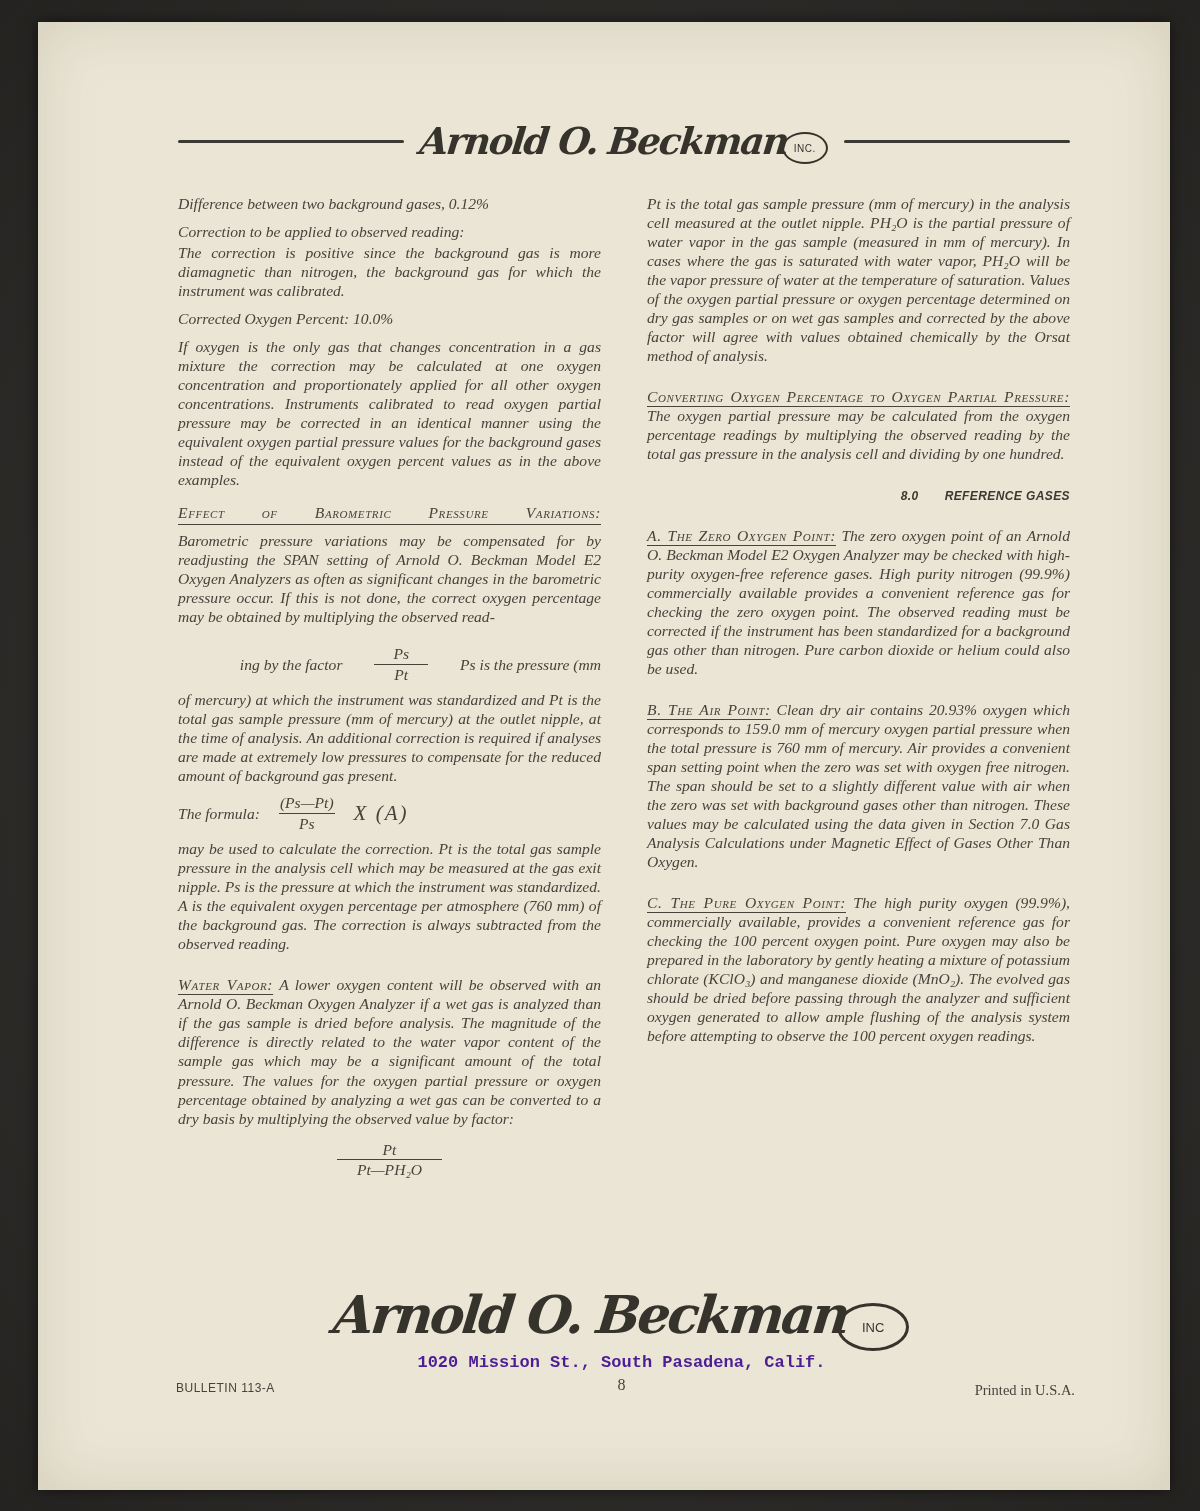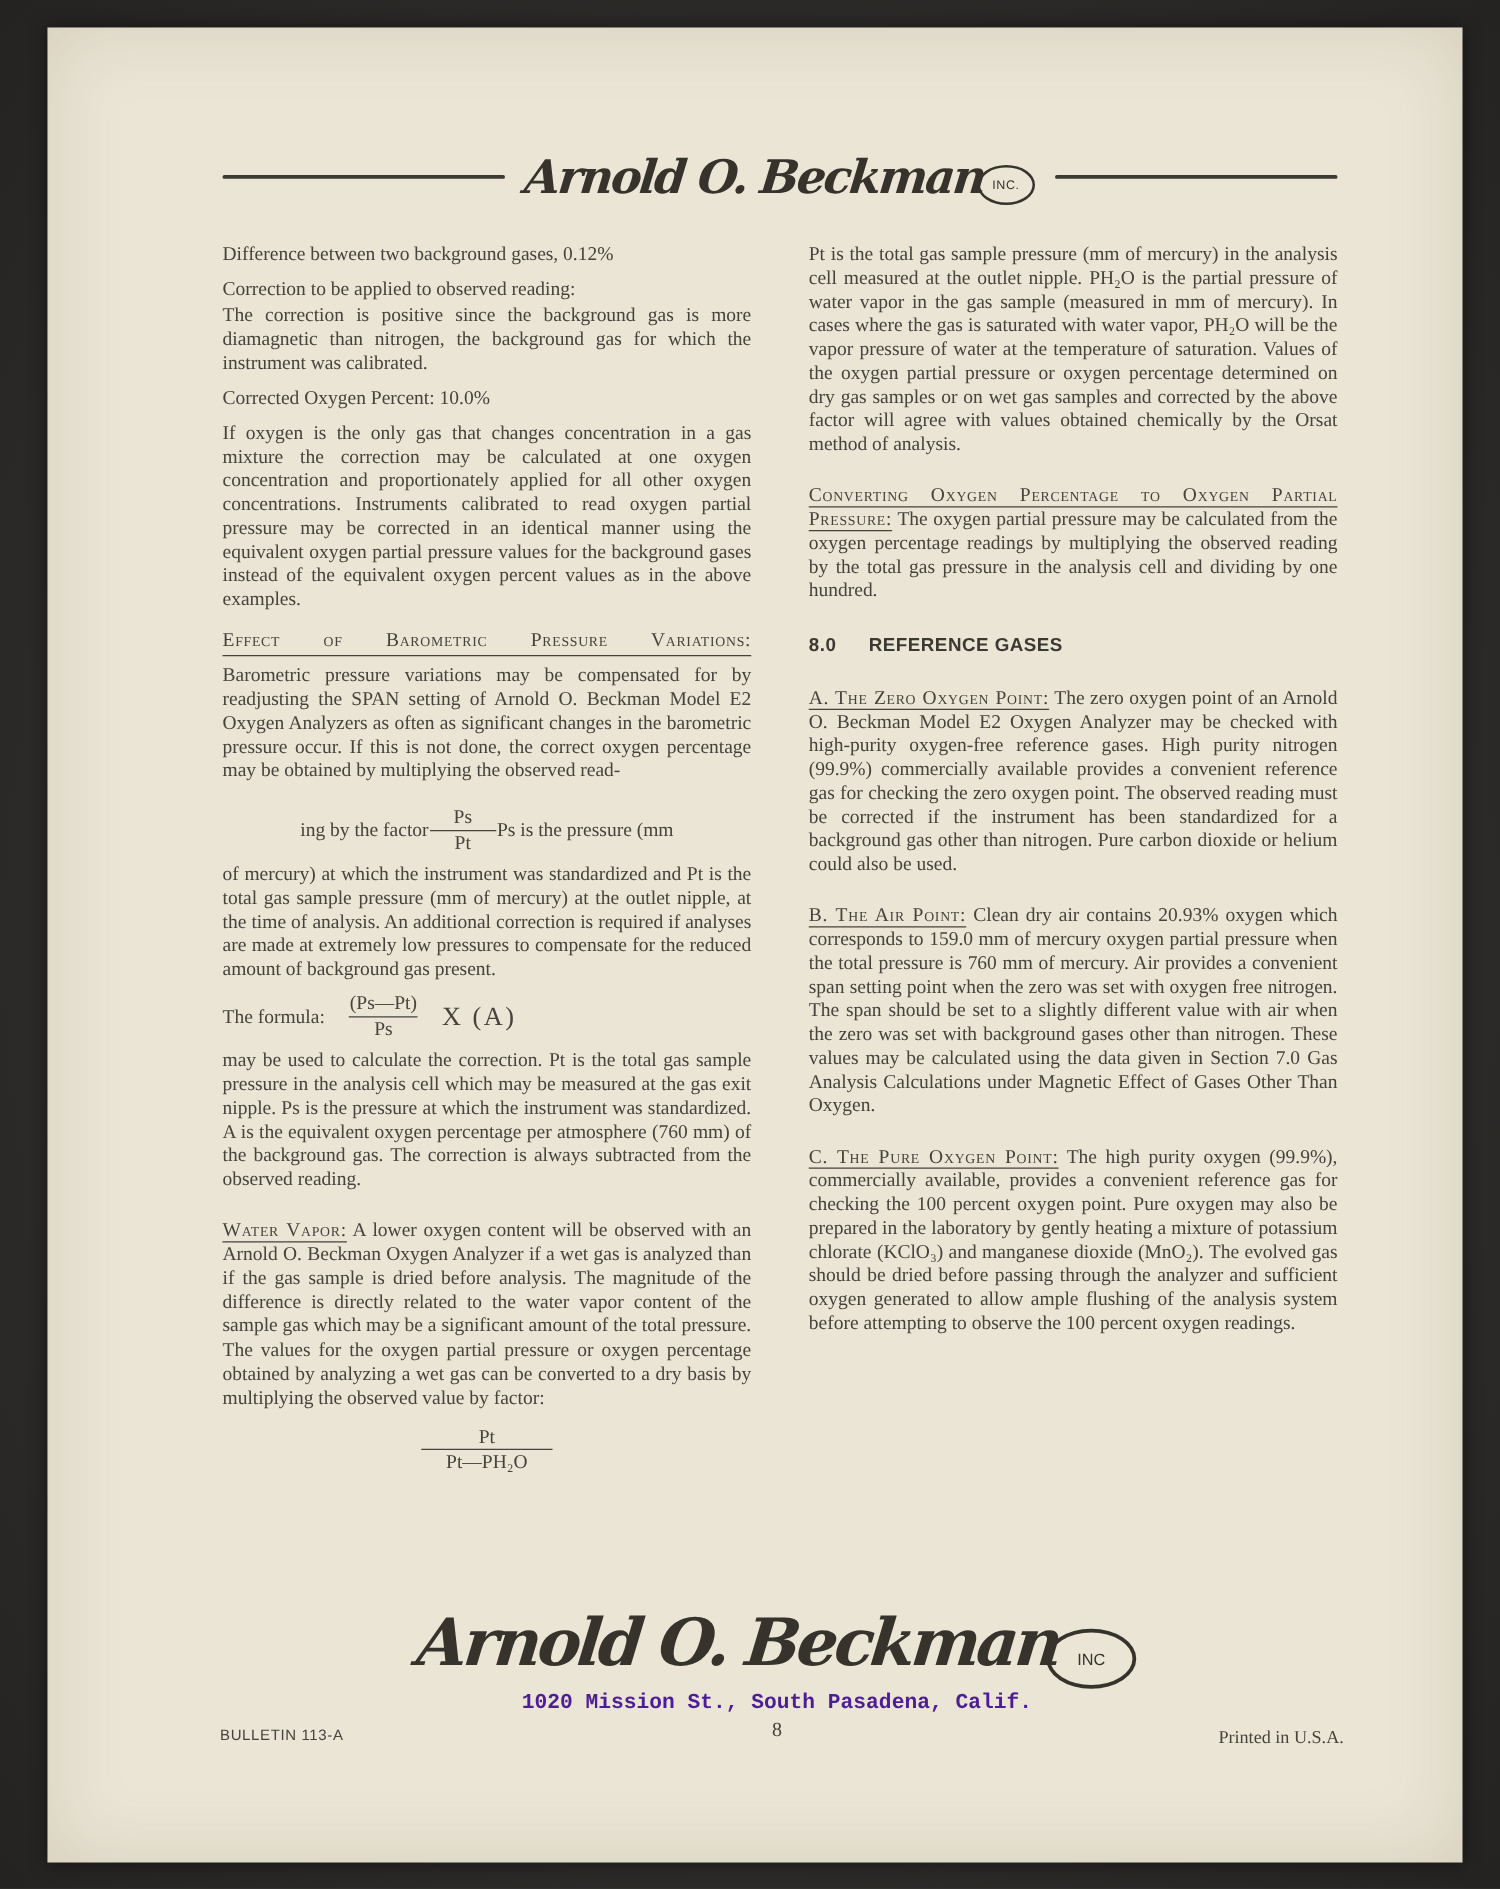--- a/index.html
+++ b/index.html
@@ -44,54 +44,55 @@
   }
   .masthead .inc-oval {
     width: 46px; height: 32px; font-size: 10px; letter-spacing: 0.5px;
     margin-left: -6px; margin-top: 14px;
   }
   
   .columns {
     position: absolute; top: 172px; left: 140px; right: 100px;
     display: grid; grid-template-columns: 1fr 1fr; column-gap: 46px;
   }
-  .col { font-size: 15.6px; line-height: 1.22; text-align: justify; }
+  .col { font-size: 15.6px; line-height: 1.22; text-align: justify; font-style: italic; }
   .col p { margin-bottom: 9px; }
   .line { margin-bottom: 9px; }
   .indent { padding-left: 44px; margin-top: -7px; }
   .runin-heading {
     font-variant: small-caps; letter-spacing: 0.6px;
     text-decoration: underline;
     text-underline-offset: 4px;
     text-decoration-thickness: 1.3px;
   }
   .block-heading {
     font-variant: small-caps; letter-spacing: 0.6px;
     border-bottom: 1.4px solid #46433b;
     padding-bottom: 2px; margin-bottom: 6px; margin-top: 14px;
     text-align: justify; text-align-last: justify;
   }
   .section-heading {
     font-family: "Liberation Sans", sans-serif;
-    font-weight: bold; font-size: 15px; color: #3b3931;
+    font-weight: bold; font-size: 12px; color: #3b3931;
     letter-spacing: 0.4px;
-    margin: 26px 0 22px 0; text-align: left;
+    margin: 26px 0 22px 0; text-align: right;
   }
   .section-heading .sec-num { margin-right: 26px; }
   .gap-top { margin-top: 22px; }
   
   .frac {
     display: inline-flex; flex-direction: column; align-items: center;
     vertical-align: middle; line-height: 1.25;
   }
   .frac .den { border-top: 1.6px solid #46433b; }
   .frac .num, .frac .den { padding: 0 20px; }
   .factor-line {
-    display: flex; align-items: center; justify-content: center;
+    display: flex; align-items: center; justify-content: flex-end;
     margin: 2px 0 6px 0;
+    gap: 31px;
   }
   .formula-line {
     display: flex; align-items: center; 
     margin: 2px 0 6px 0;
   }
   .mult { font-size: 21px; letter-spacing: 2px; }
   .center-frac { display: flex; justify-content: center; margin: 12px 0 0 0; }
   
   .footer {
     position: absolute; left: 130px; right: 95px; top: 1255px; height: 160px;

